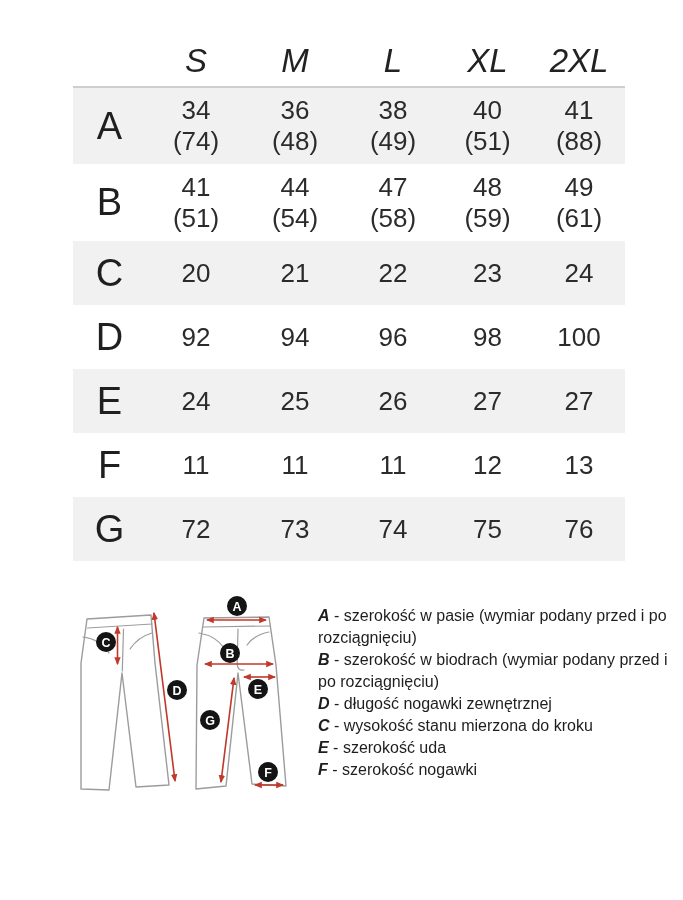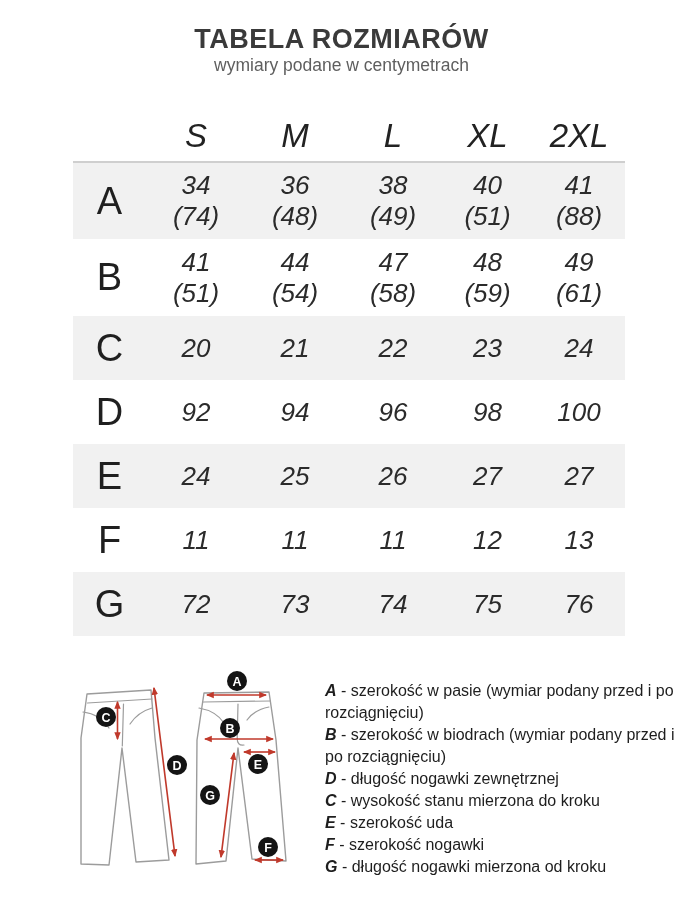--- a/index.html
+++ b/index.html
@@ -45,54 +45,50 @@
   table.sizes tbody td{
     text-align:center;vertical-align:middle;padding:0;
   }
   table.sizes tbody tr{height:64px;}
   table.sizes tbody tr.dbl{height:77px;}
   table.sizes tbody tr:nth-child(odd) td{background:var(--row-stripe);}
   td.row-label{
     font-size:38px;color:#1f1f1f;font-weight:normal;
   }
   .num{
-    font-style:italic;font-size:26px;line-height:31px;color:var(--text-dark);
+    font-size:26px;line-height:31px;color:var(--text-dark);
   }
   
   .bottom{
     display:flex;flex-direction:row;align-items:flex-start;
     margin-top:24px;
   }
   .diagram{width:250px;height:245px;margin-left:54px;flex:0 0 auto;}
   .legend{
-    width:354px;margin-left:21px;padding-top:20px;flex:0 0 auto;
+    width:354px;margin-left:14px;padding-top:20px;flex:0 0 auto;
     font-size:16px;line-height:22px;color:#1e1e1e;
   }
   .legend p{margin:0;}
   .legend b.lkey{font-weight:bold;font-style:italic;}
   
   .pants-path{fill:#ffffff;stroke:var(--outline);stroke-width:1.4;stroke-linejoin:round;}
   .detail{fill:none;stroke:var(--outline);stroke-width:1.2;stroke-linecap:round;}
   .arrow{stroke:var(--arrow);stroke-width:1.6;fill:none;}
   .arrowhead{fill:var(--arrow);}
   .badge-c{fill:var(--badge-bg);}
   .badge-t{
     fill:var(--badge-text);font-size:12.5px;font-weight:bold;
     text-anchor:middle;font-family:"Liberation Sans","DejaVu Sans",sans-serif;
   }
 </style>
 </head>
 <body>
 
 <div class="page">
 
-  <div class="hdr">
-    <h1>TABELA ROZMIARÓW</h1>
-    <p>wymiary podane w centymetrach</p>
-  </div>
 
   <table class="sizes">
     <colgroup>
       <col style="width:73px">
       <col style="width:100px">
       <col style="width:98px">
       <col style="width:98px">
       <col style="width:91px">
       <col style="width:92px">
     </colgroup>
@@ -298,17 +294,16 @@
       </svg>
     </div>
 
     <div class="legend">
         <p><b class="lkey">A</b><span> - szerokość w pasie (wymiar podany przed i po rozciągnięciu)</span></p>
         <p><b class="lkey">B</b><span> - szerokość w biodrach (wymiar podany przed i po rozciągnięciu)</span></p>
         <p><b class="lkey">D</b><span> - długość nogawki zewnętrznej</span></p>
         <p><b class="lkey">C</b><span> - wysokość stanu mierzona do kroku</span></p>
         <p><b class="lkey">E</b><span> - szerokość uda</span></p>
         <p><b class="lkey">F</b><span> - szerokość nogawki</span></p>
-        <p><b class="lkey">G</b><span> - długość nogawki mierzona od kroku</span></p>
       </div>
 
   </div>
 </div>
 
 </body></html>

